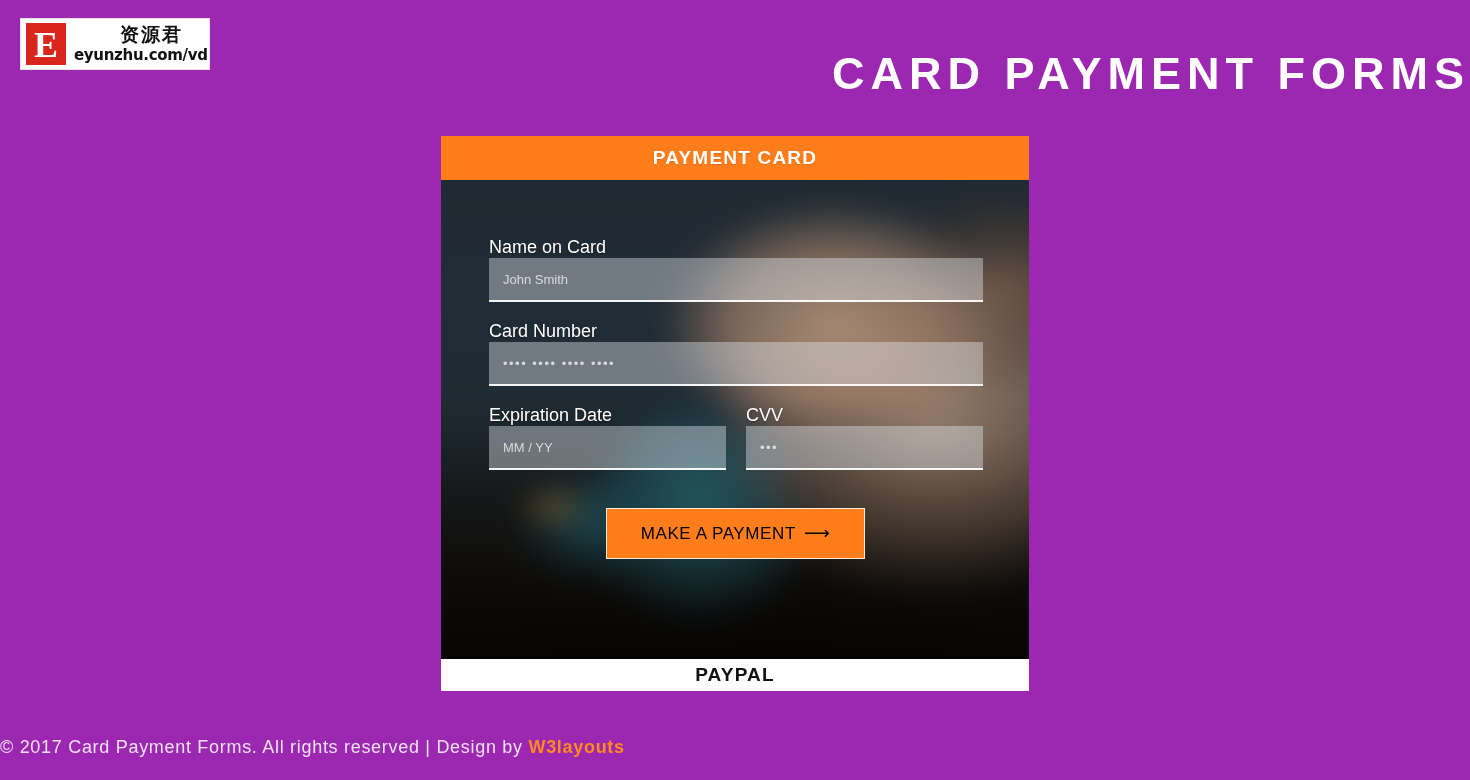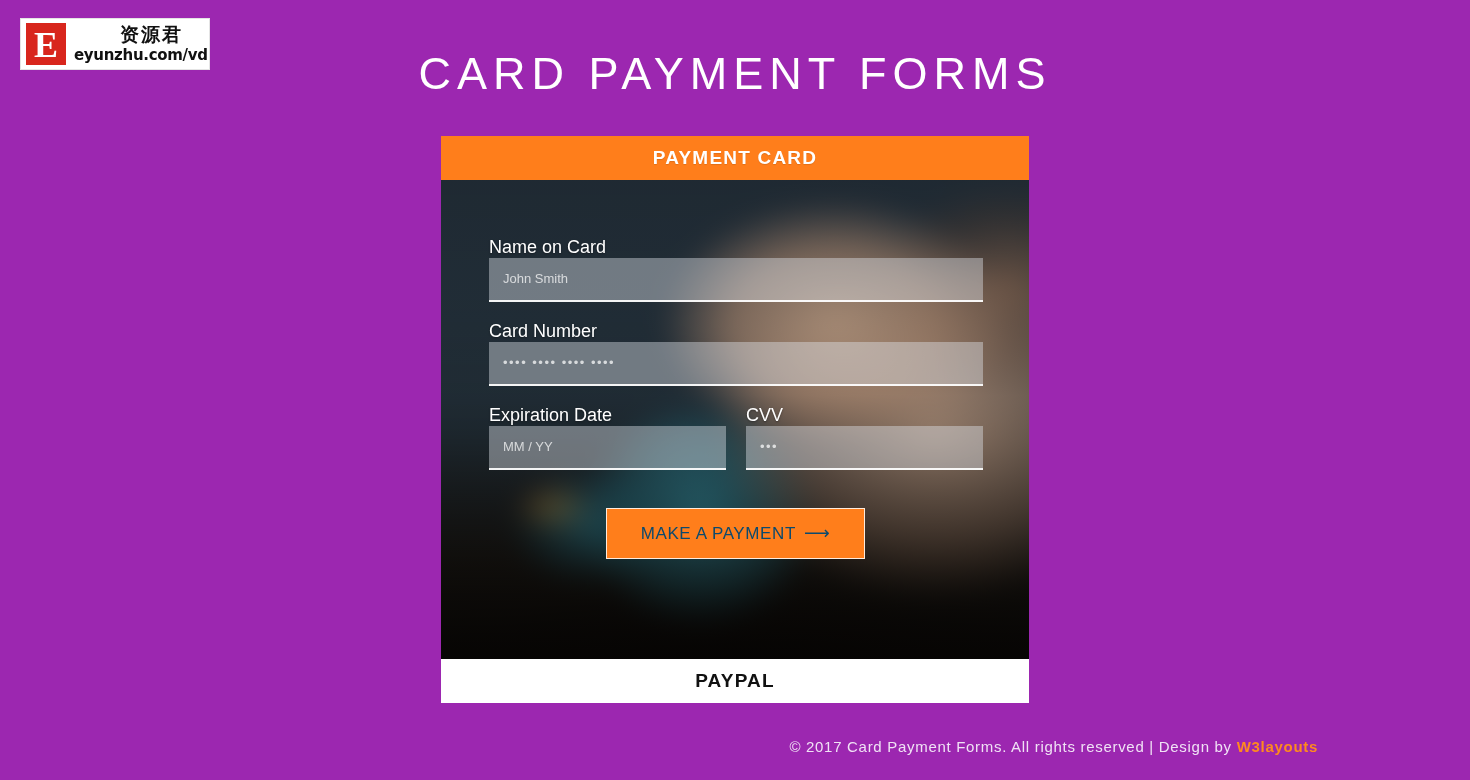--- a/index.html
+++ b/index.html
@@ -70,24 +70,24 @@
     line-height: 19px;
     margin-top: 1px;
   }
 
   
   .page-title {
     position: absolute;
     top: 48px;
     left: 0;
     width: 1470px;
-    text-align: center;
+    text-align: right;
     color: #ffffff;
     font-size: 45px;
-    font-weight: 400;
+    font-weight: 700;
     letter-spacing: 6px;
     line-height: 52px;
     font-family: "Liberation Sans", sans-serif;
   }
 
   
   .widget {
     position: absolute;
     left: 441px;
     top: 136px;
@@ -150,21 +150,21 @@
     text-shadow: 0 1px 2px rgba(0,0,0,.35);
   }
 
   .field {
     width: 494px;
     height: 44px;
     background: rgba(226,232,238,.42);
     border: none;
     border-bottom: 2px solid rgba(255,255,255,.92);
     color: #ffffff;
-    font-size: 11px;
+    font-size: 17px;
     font-family: "Liberation Sans", sans-serif;
     padding: 12px 14px;
     outline: none;
     display: block;
     margin-bottom: 18px;
   }
   .field::placeholder {
     color: rgba(255,255,255,.72);
     font-size: 13px;
   }
@@ -173,51 +173,51 @@
   .row { display: flex; gap: 20px; }
   .col-exp { width: 237px; }
   .col-cvv { width: 257px; }
   .col-exp .field, .col-cvv .field { width: 237px; }
 
   .pay-btn-wrap { text-align: center; margin-top: 20px; }
   .pay-btn {
     display: inline-block;
     background: #FF7E1B;
     border: 1px solid rgba(255,255,255,.85);
-    color: #0c4a6e;
+    color: #000000;
     font-size: 17px;
     letter-spacing: .6px;
     font-family: "Liberation Sans", sans-serif;
     padding: 14px 34px;
     cursor: pointer;
     line-height: 20px;
   }
   .pay-arrow { margin-left: 8px; font-size: 18px; }
 
   .tab-footer {
-    height: 44px;
+    height: 32px;
     background: #ffffff;
     color: #111111;
     font-size: 19px;
     font-weight: bold;
     letter-spacing: 1.2px;
     display: flex;
     align-items: center;
     justify-content: center;
   }
 
   
   .page-footer {
     position: absolute;
     top: 736px;
     left: 0;
     width: 1318px;
-    text-align: right;
+    text-align: left;
     color: #f0e2f5;
-    font-size: 15px;
+    font-size: 18px;
     letter-spacing: .7px;
     line-height: 22px;
   }
   .brand-link {
     color: #FF8A1E;
     font-weight: bold;
     text-decoration: none;
     letter-spacing: .7px;
   }
 </style>

